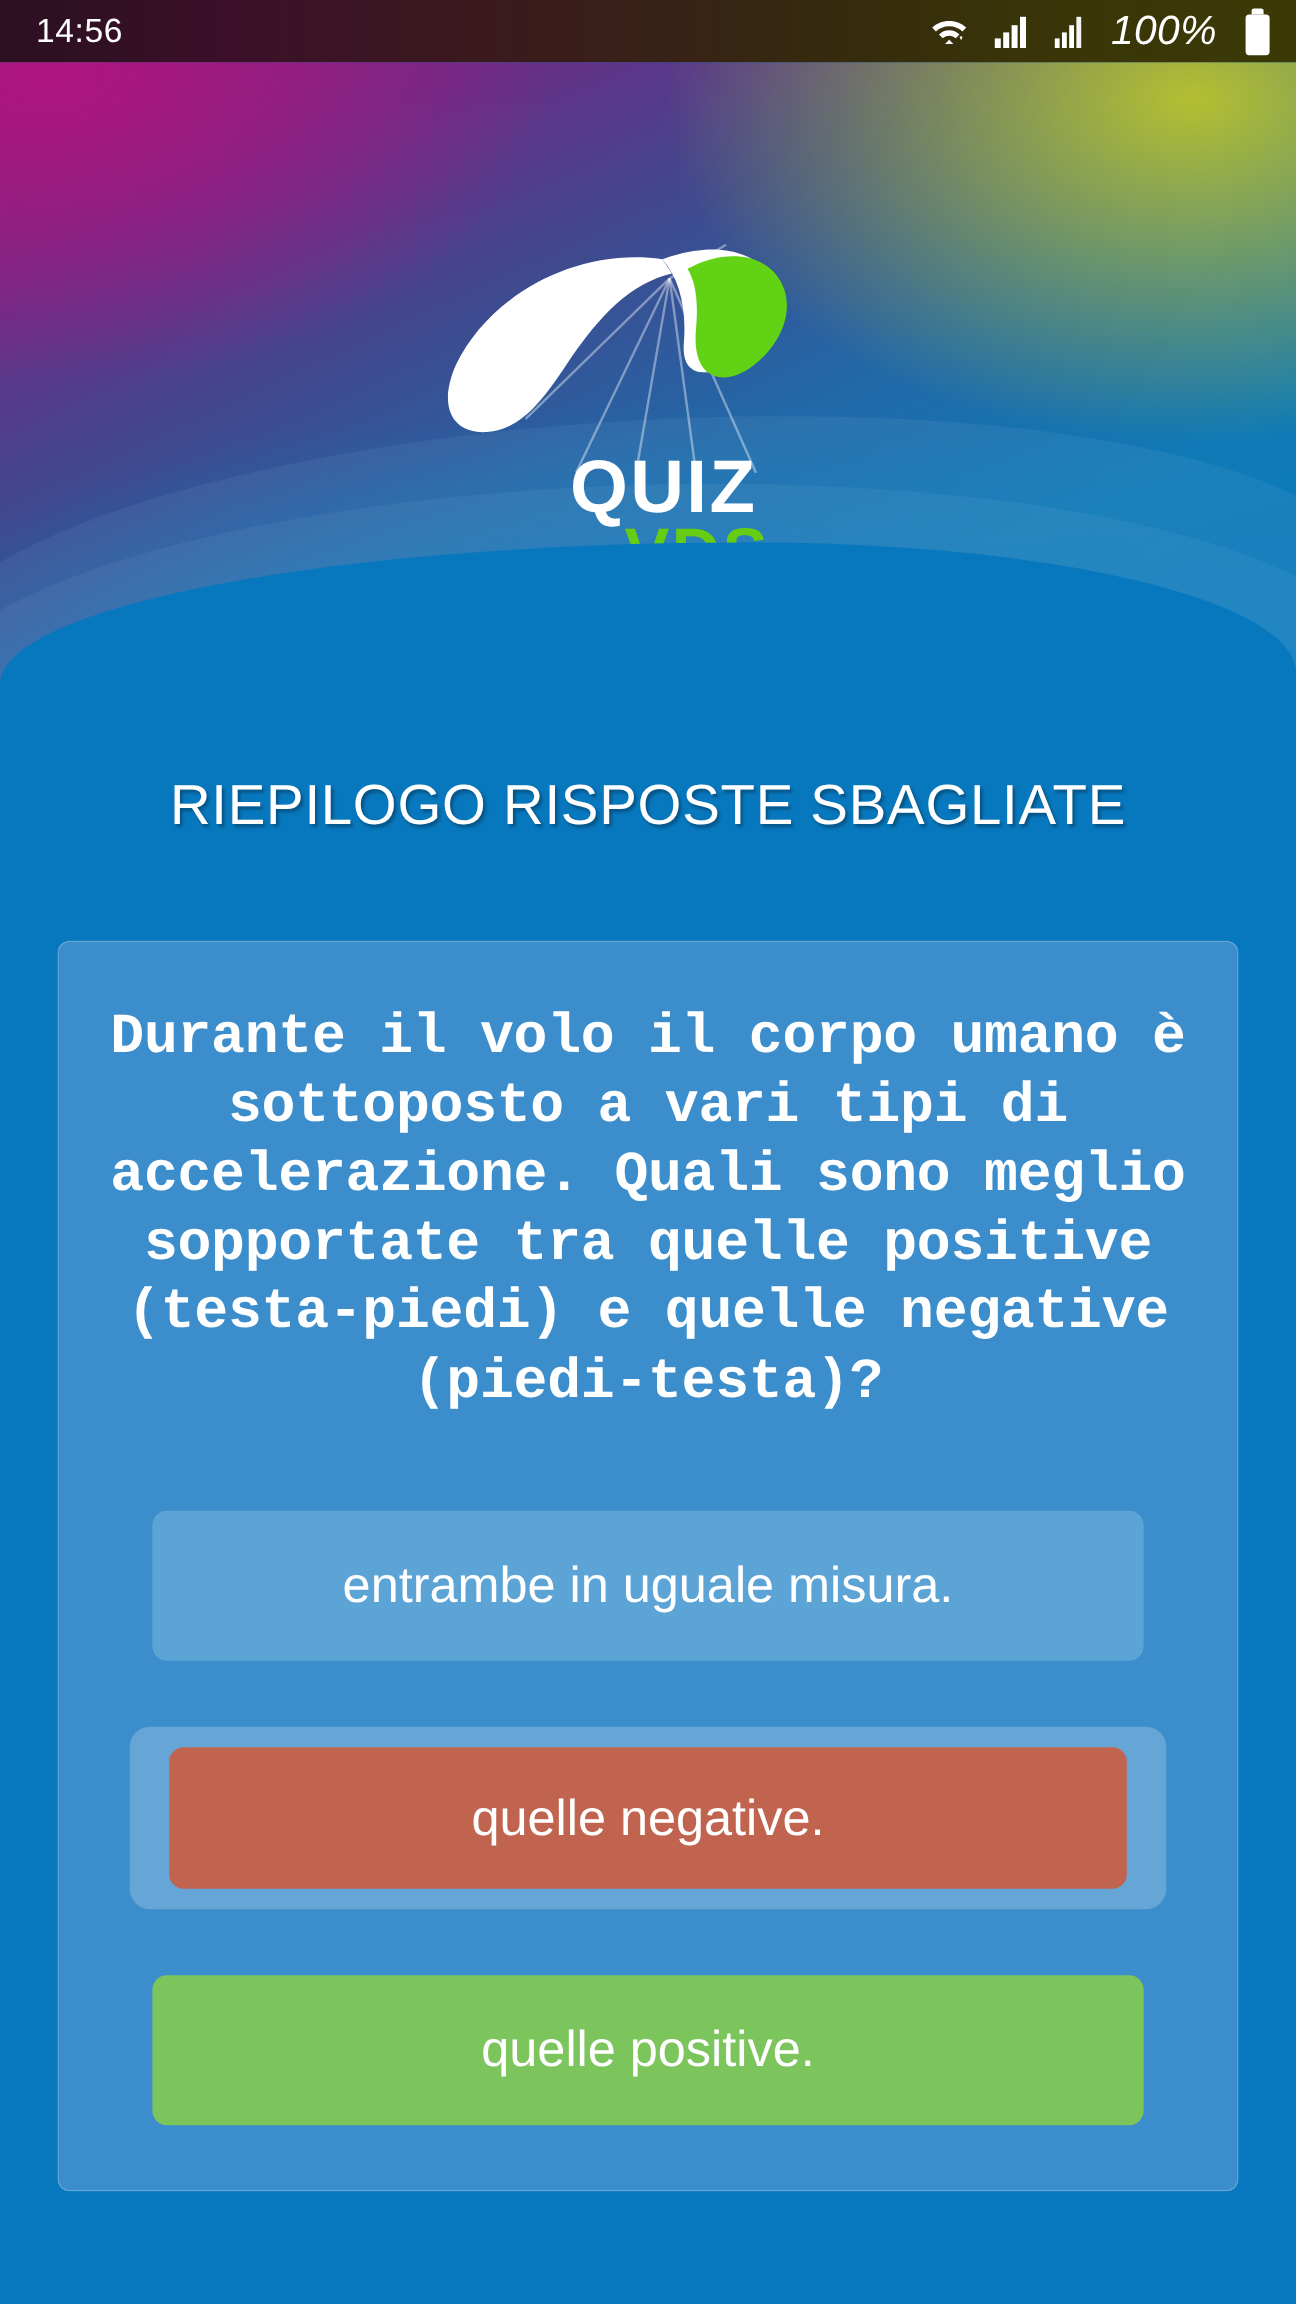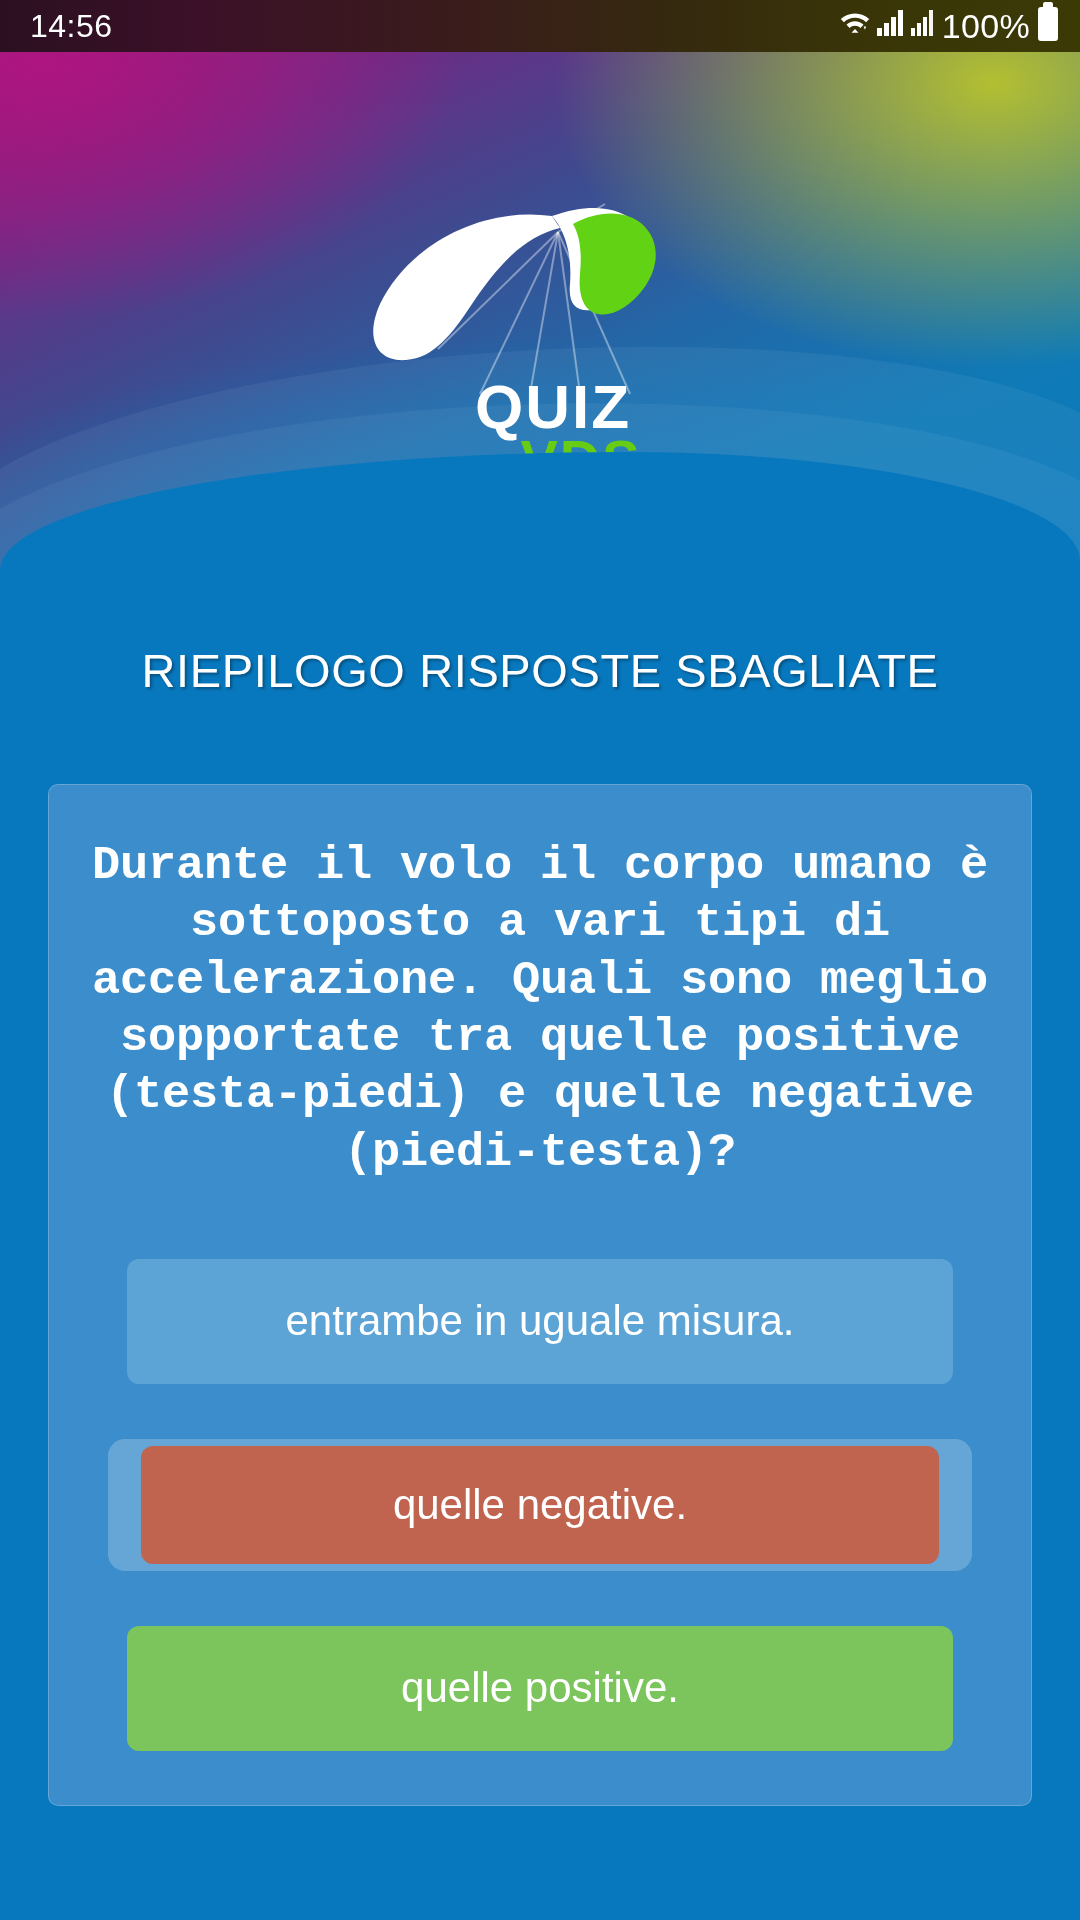--- a/index.html
+++ b/index.html
@@ -9,22 +9,22 @@
     background:#0878be;
   }
 
   
   .statusbar{
     position:relative; width:1080px; height:52px;
     background:linear-gradient(90deg,#2b1021 0%,#3b1028 18%,#3a1c1c 42%,#35290f 62%,#393508 80%,#3b3a06 100%);
     display:flex; align-items:center; justify-content:space-between;
     padding:0 22px 0 30px; color:#ffffff;
   }
-  .sb-time{ font-size:32px; letter-spacing:.5px; font-weight:400; line-height:1; }
-  .sb-right{ display:flex; align-items:flex-start; gap:4px; }
+  .sb-time{ font-size:28px; letter-spacing:.5px; font-weight:400; line-height:1; }
+  .sb-right{ display:flex; align-items:flex-end; gap:20px;font-style:italic; }
   .sb-icon{ display:block; }
   .sb-pct{ font-size:34px; font-weight:400; letter-spacing:.3px; margin-left:2px;}
   .batt{ width:20px; height:34px; border:3px solid #fff; border-radius:3px; position:relative; background:#fff; margin-left:4px;}
   .batt:before{ content:""; position:absolute; top:-8px; left:50%; transform:translateX(-50%);
                 width:10px; height:5px; background:#fff; border-radius:2px 2px 0 0;}
 
   
   .header{
     position:relative; width:1080px; height:518px; overflow:hidden;
     background:
@@ -72,21 +72,21 @@
     width:100%; min-height:125px; border-radius:12px;
     display:flex; align-items:center; justify-content:center;
     color:#ffffff; font-size:42px; font-weight:400; text-align:center;
     padding:16px 26px; line-height:1.15;
   }
   .opt.neutral{ background:#5ca4d6; }
   .opt.wrong{ background:#c06450; }
   .opt.correct{ background:#7cc45c; }
   .opt-wrap.selected{
     background:rgba(255,255,255,.22);
-    border-radius:17px; padding:7px 33px;
+    border-radius:17px; padding:17px 33px;
     margin:0 21px;
   }
   .opt-wrap.selected .opt{ min-height:118px; }
 </style>
 </head>
 <body>
 
 <div class="statusbar">
   <div class="sb-time">14:56</div>
   <div class="sb-right">

